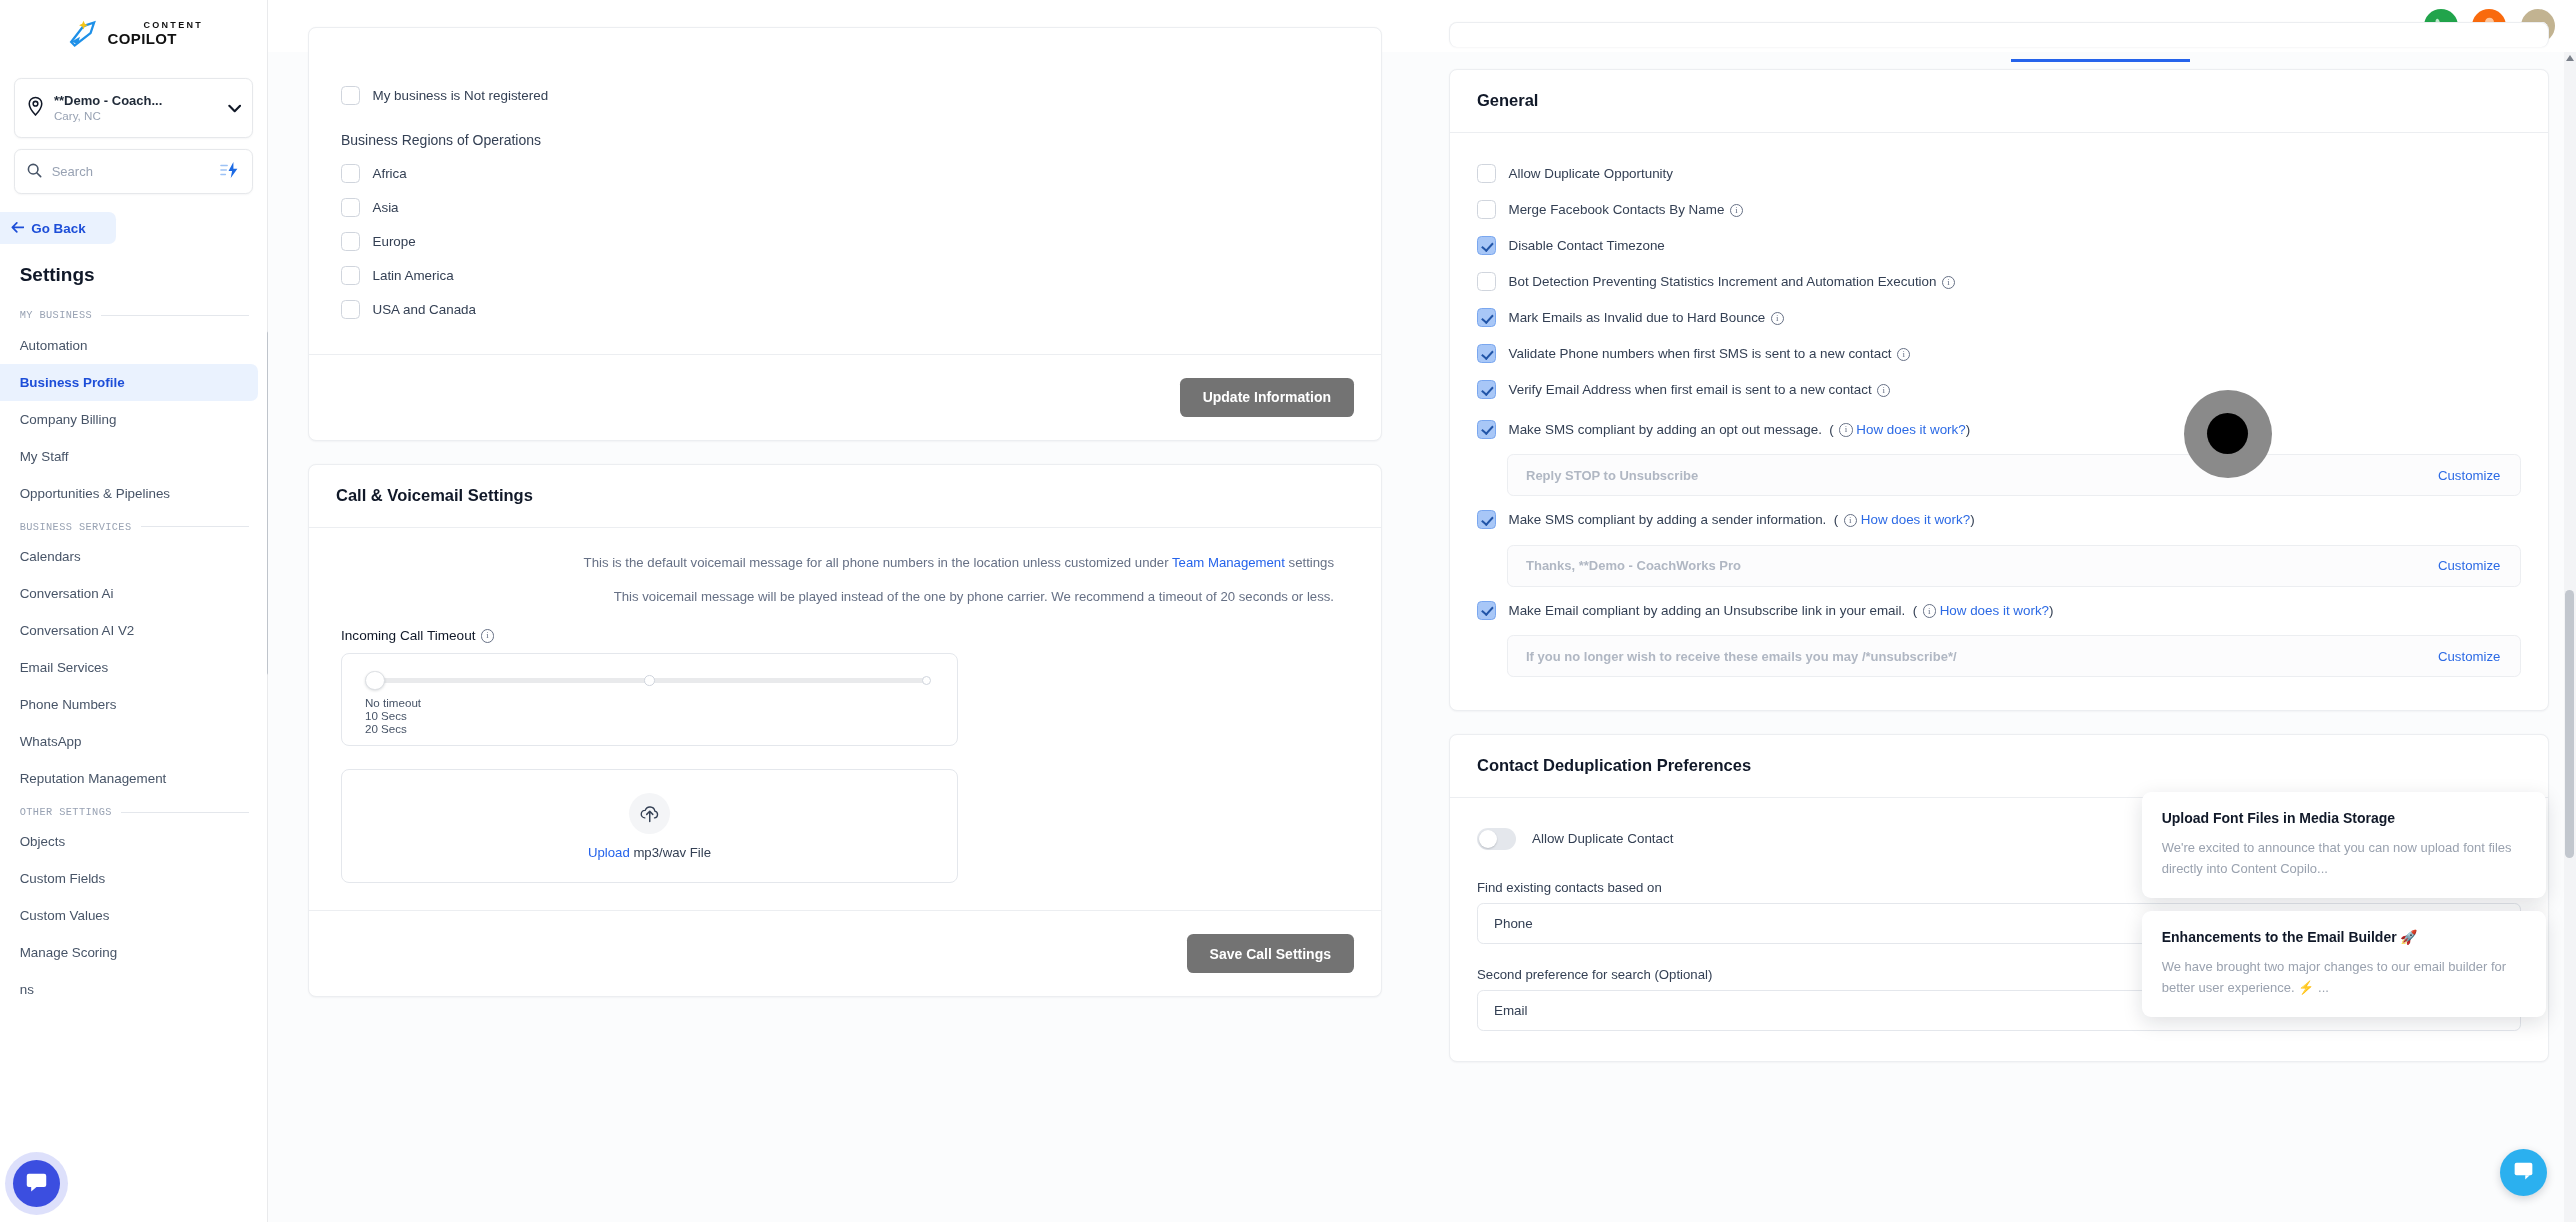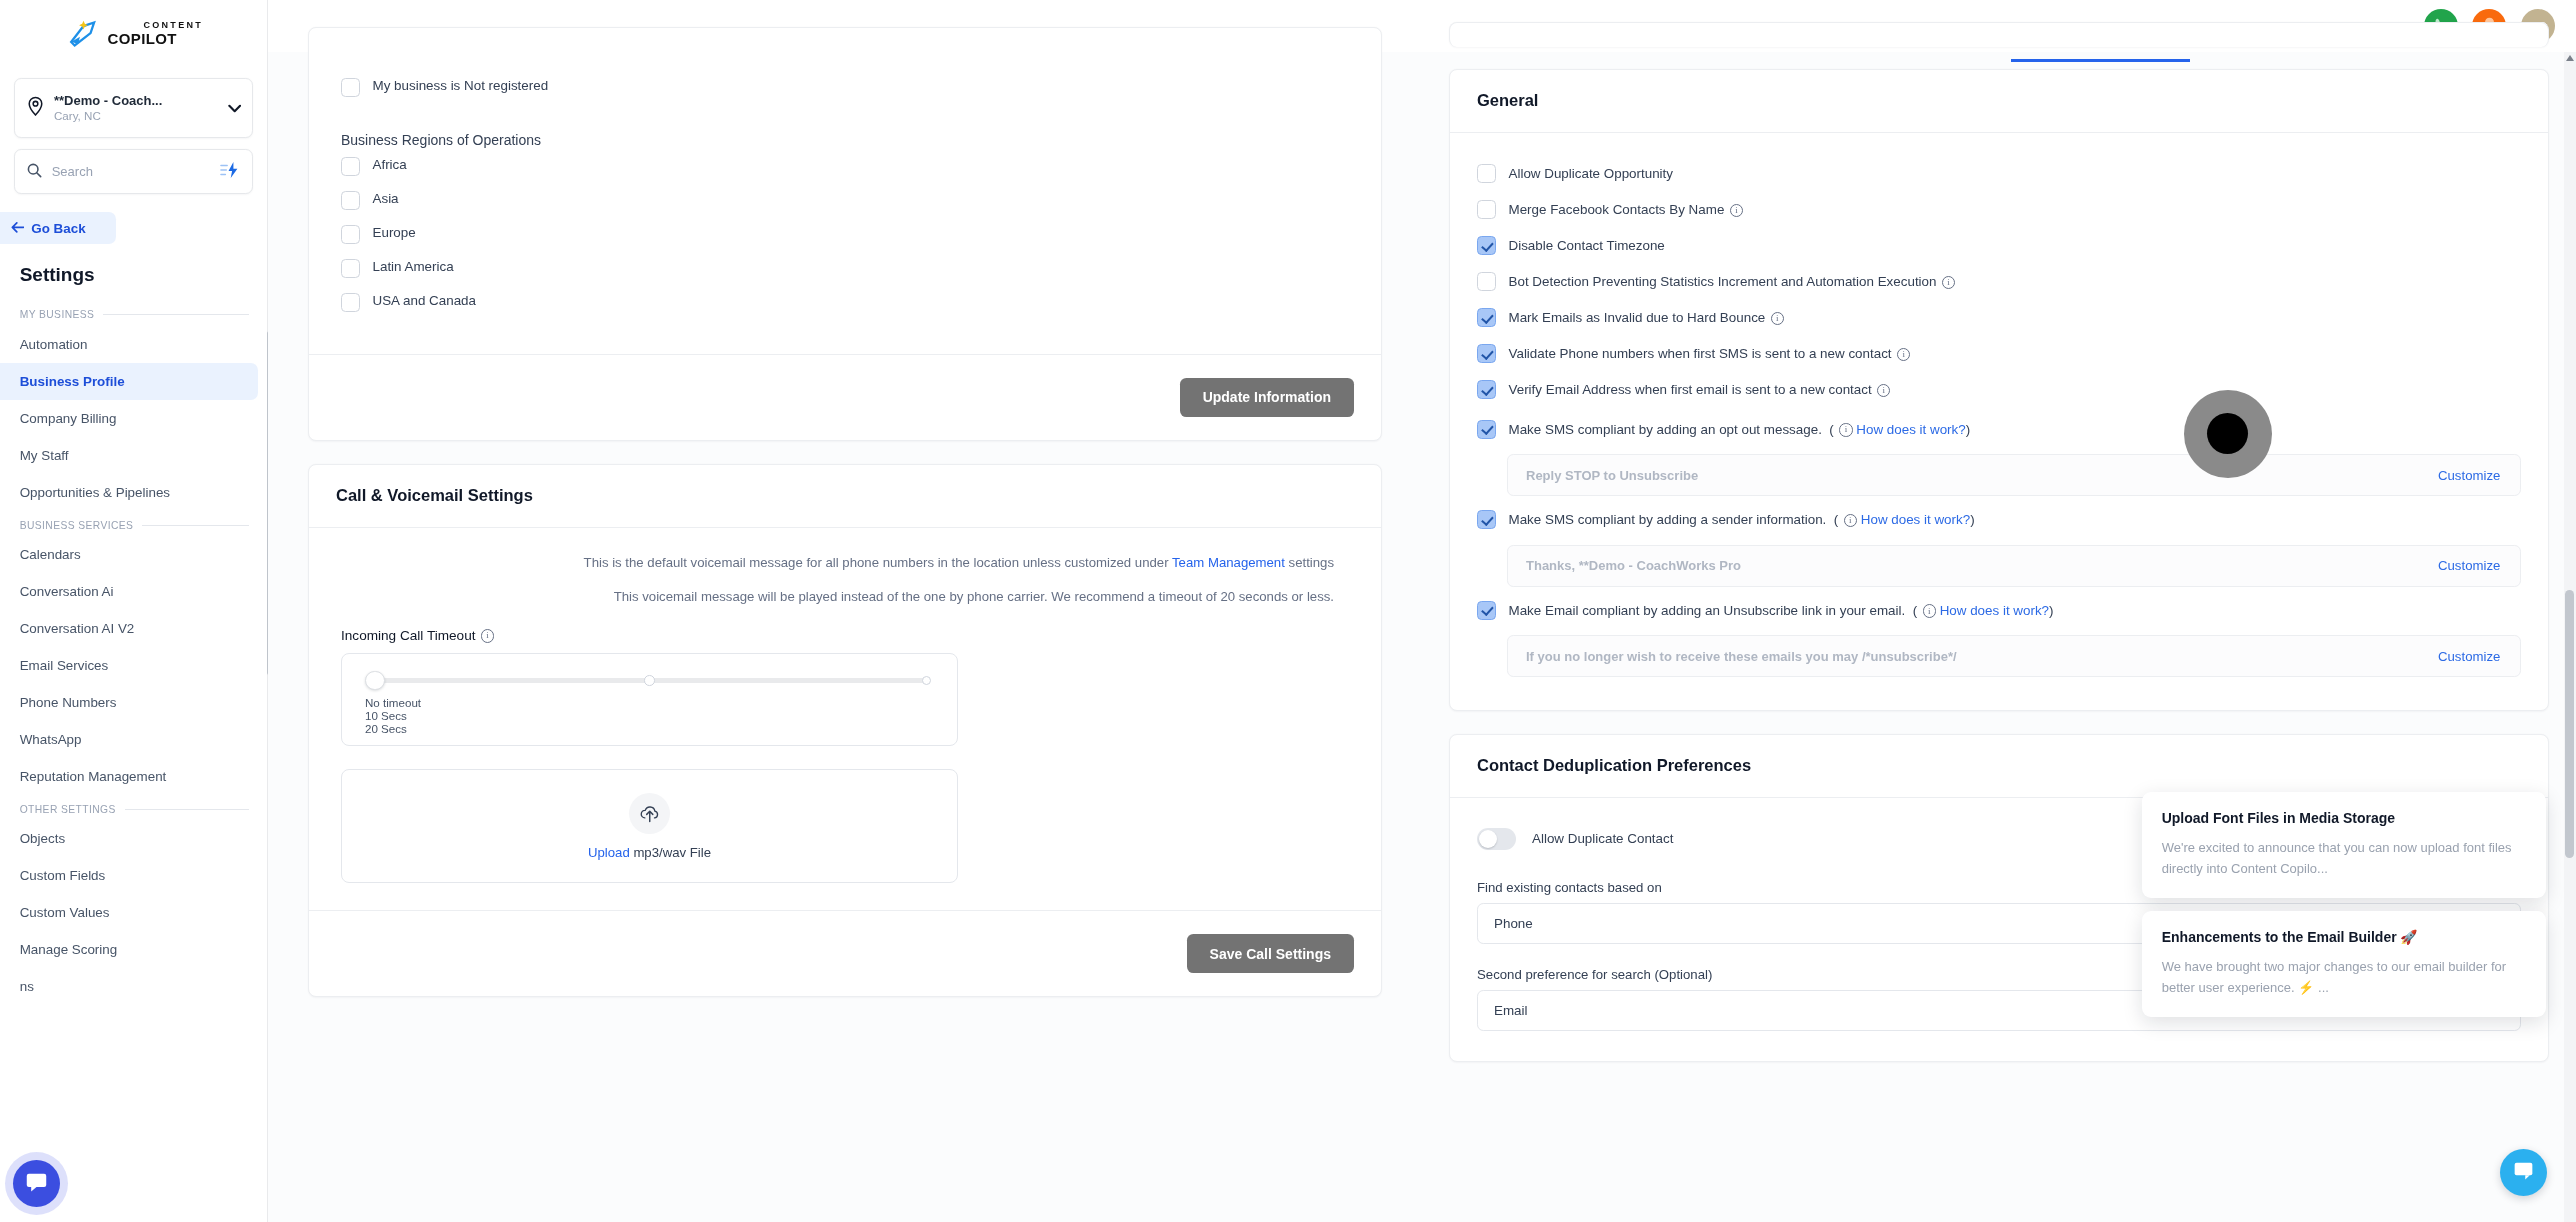--- a/index.html
+++ b/index.html
@@ -41,21 +41,21 @@
 
   .goback {
     margin: 18px 9px 0 0; height: 32px; width: 116px; border-radius: 0 7.2px 7.2px 0;
     background: #eaf2fe; display: flex; align-items: center; gap: 7.2px; padding-left: 10.7px;
     color: #1d4ed8; font-size: 13.4px; font-weight: 600;
   }
   .settings-title { font-size: 19px; font-weight: 700; color: #101828; margin: 19.7px 0 0 19.7px; }
 
   .nav { margin-top: 14.3px; padding-bottom: 18px; }
   .nav-group { display: flex; align-items: center; gap: 9px; padding: 9px 18px 5.4px 19.7px; }
-  .nav-group-label { font-size: 10.3px; letter-spacing: 0.4px; color: #98a2b3; white-space: nowrap; font-weight: 400;}
+  .nav-group-label { font-size: 10.3px; letter-spacing: 0.4px; color: #98a2b3; white-space: nowrap; font-weight: 400; font-family: Liberation Mono, monospace;}
   .nav-group-rule { flex: 1; height: 0.9px; background: #e4e7ec; }
   .nav-item {
     height: 37px; display: flex; align-items: center; padding-left: 19.7px;
     font-size: 13.4px; color: #475467; border-radius: 0 7.2px 7.2px 0; margin-right: 9px;
   }
   .nav-item.active { background: #eaf2fe; color: #1d4ed8; font-weight: 600; }
 
   .sb-scroll { position: absolute; left: 267px; top: 331px; width: 4.5px; height: 344px; background: #bfc4cb; border-radius: 2.7px; }
 
   .chat-fab-sm {
@@ -82,21 +82,21 @@
   .card-title { font-size: 16.5px; font-weight: 600; color: #101828; }
   .card-body { padding: 25px 32px 27px 32px; }
   .card-foot { padding: 16px 27px 23px 27px; display: flex; justify-content: flex-end; }
 
   .btn-primary {
     background: #737373; color: #fff; border: none; border-radius: 6.3px;
     height: 39px; padding: 0 23px; font-size: 14px; font-weight: 700;
     font-family: "Liberation Sans", sans-serif; cursor: pointer;
   }
 
-  .chk-row { display: flex; align-items: flex-start; gap: 12.5px; height: 34px; }
+  .chk-row { display: flex; align-items: center; gap: 12.5px; height: 34px; }
   .chk {
     width: 19px; height: 19px; border: 1.4px solid #d0d5dd; border-radius: 4.5px; background: #fff;
     flex: 0 0 19px; position: relative;
   }
   .chk.checked { background: #a8c7f7; border-color: #7aa7ef; }
   .chk.checked::after {
     content: ""; position: absolute; left: 6.3px; top: 2.7px; width: 4.5px; height: 9px;
     border: solid #2155a8; border-width: 0 2px 2px 0; transform: rotate(42deg);
   }
   .chk-label { font-size: 13.4px; color: #344054; }

